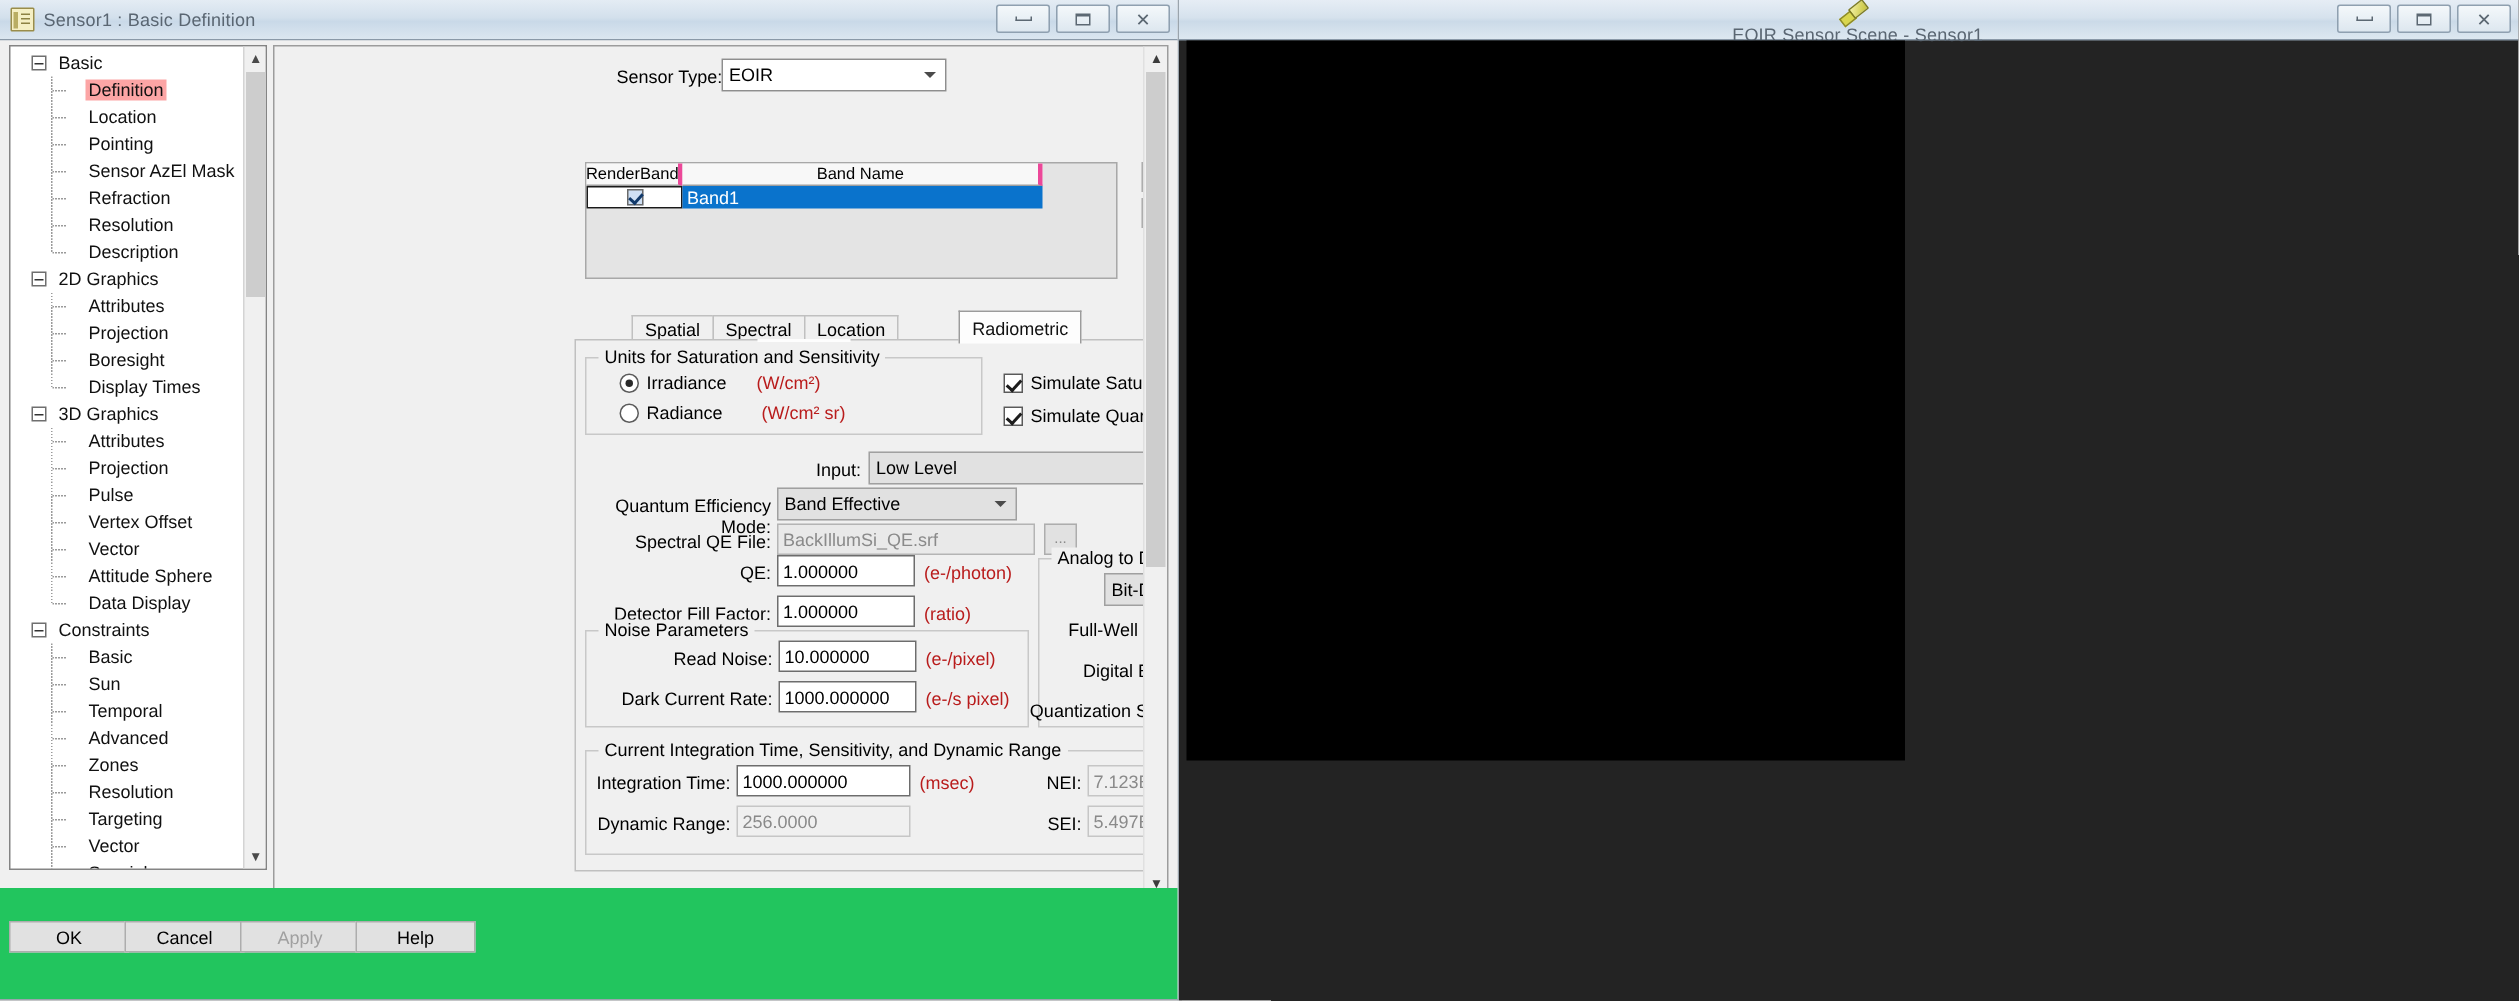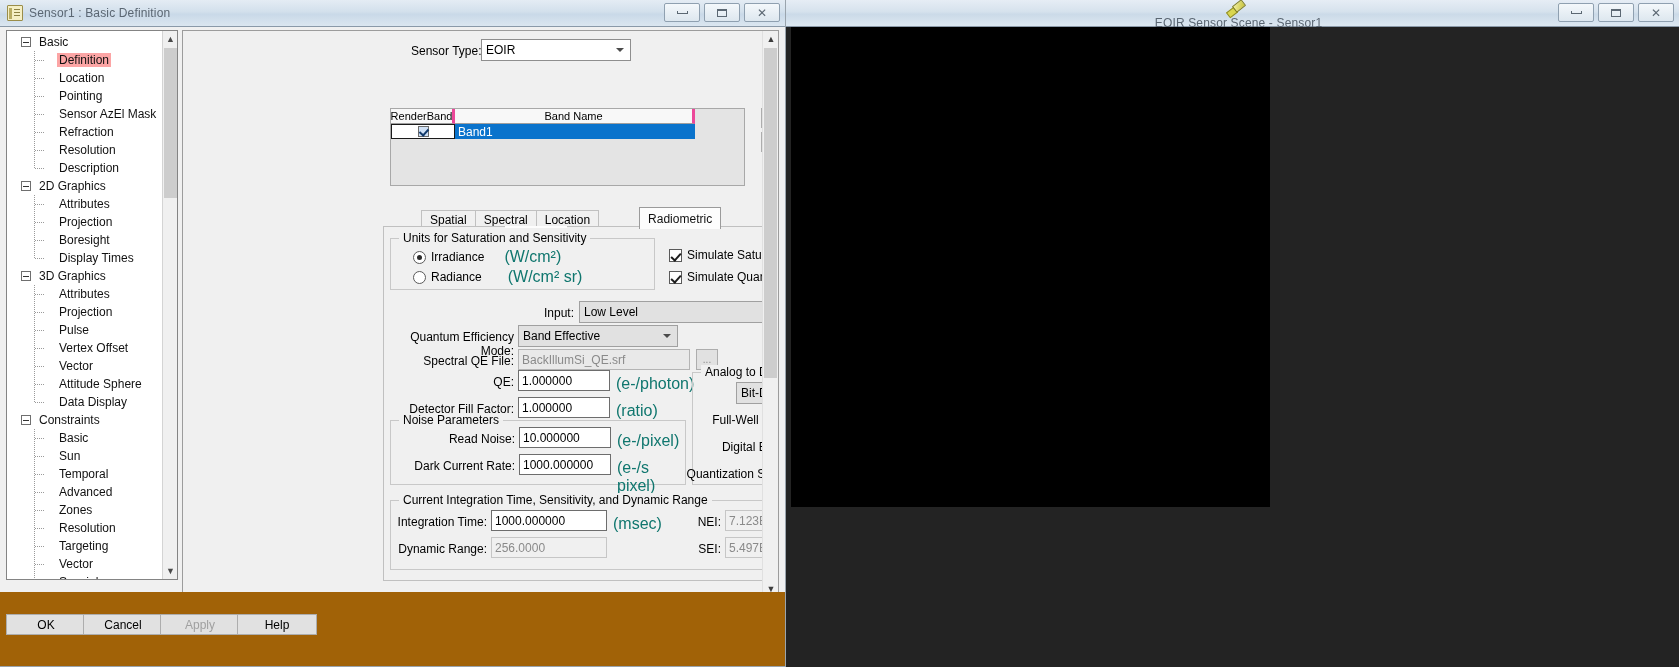--- a/index.html
+++ b/index.html
@@ -165,21 +165,21 @@
   .cbx.gray { background:#e1e1e1; border:1px solid #a0a0a0; }
 
   input.txt, .txt {
     height:21px; font-size:12px; font-family:"Liberation Sans",sans-serif;
     border:1px solid #6d6d6d; background:#fff; color:#000;
     padding:0 3px; outline:none;
   }
   .txt.ro { background:#e9e9e9; border:1px solid #b4b4b4; color:#8a8a8a; }
   .txt.ro2 { background:#f0f0f0; border:1px solid #c6c6c6; color:#8a8a8a; }
 
-  .unit { font-size:16px; color:#0f766e; }
+  .unit { font-size:12px; color:#b91c1c; }
 
   .grp {
     position:absolute; border:1px solid #c8c8c8;
   }
   .grp > .cap {
     position:absolute; top:-8px; left:8px;
     background:#f0f0f0; padding:0 4px; font-size:12px; color:#000;
     white-space:nowrap;
   }
 
@@ -239,21 +239,21 @@
   }
   .tabpanel {
     position:absolute; left:200px; top:195px; width:550px; height:355px;
     background:#f0f0f0; border:1px solid #c0c0c0;
   }
   .tabpanel .mask {
     position:absolute; left:121px; top:-1px; width:62px; height:2px; background:#fdfdfd;
   }
 
   
-  .footer { position:absolute; left:0; bottom:0; width:100%; height:74px; background:#a16207; }
+  .footer { position:absolute; left:0; bottom:0; width:100%; height:74px; background:#22c55e; }
   .fbtn {
     position:absolute; top:22px; height:21px; width:80px;
     font-size:12px;
   }
 
   
   .win-right {
     position:absolute; left:786px; top:0; width:893px; height:667px;
     background:#232323;
   }

